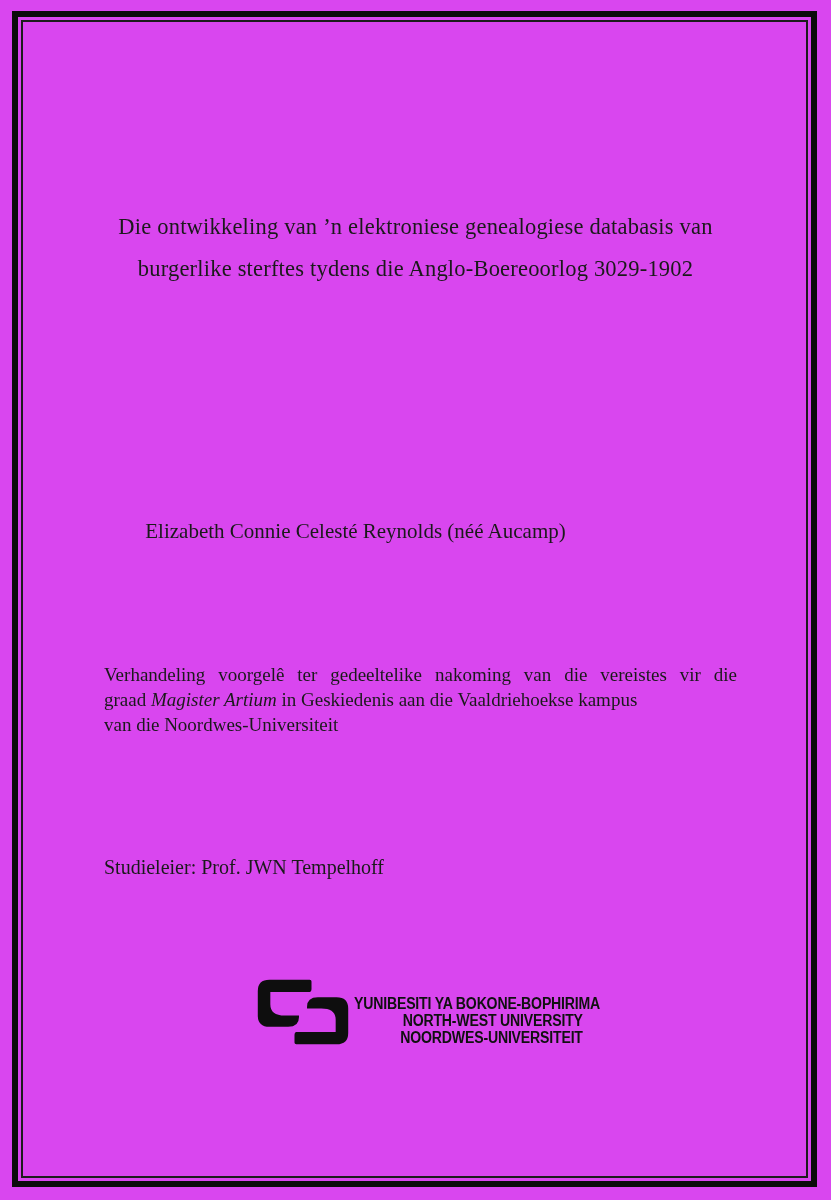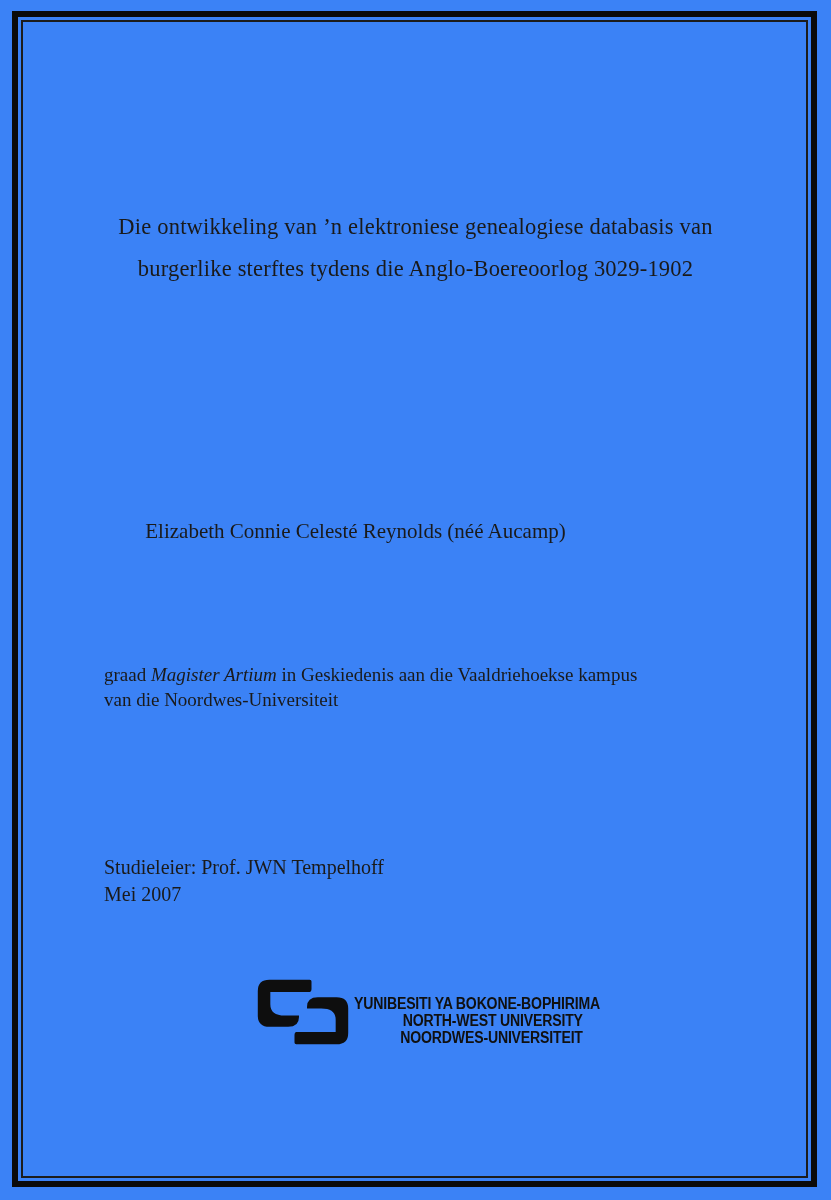--- a/index.html
+++ b/index.html
@@ -5,21 +5,21 @@
   html, body {
     margin: 0;
     padding: 0;
     background: #e8e8e8;
   }
   .page {
     position: relative;
     width: 831px;
     height: 1200px;
     margin: 0 auto;
-    background: #3b82f6;
+    background: #d946ef;
     overflow: hidden;
     font-family: "Liberation Serif", serif;
     color: #1a1a1a;
   }
   
   .frame-outer {
     position: absolute;
     top: 11px; left: 12px; right: 14px; bottom: 13px;
     border: 6px solid #0b0b0b;
     pointer-events: none;
@@ -113,27 +113,27 @@
   <div class="frame-outer"></div>
   <div class="frame-inner"></div>
 
   <div class="title-line title-1">Die ontwikkeling van ’n elektroniese genealogiese databasis van</div>
   <div class="title-line title-2">burgerlike sterftes tydens die Anglo-Boereoorlog 3029-1902</div>
 
 
   <div class="author">Elizabeth Connie Celesté Reynolds (néé Aucamp)</div>
 
   <div class="submission">
+    <div class="just">Verhandeling voorgelê ter gedeeltelike nakoming van die vereistes vir die</div>
     <div><span>graad </span><i>Magister Artium</i><span> in Geskiedenis aan die Vaaldriehoekse kampus</span></div>
     <div>van die Noordwes-Universiteit</div>
   </div>
 
   <div class="supervisor-block">
     <div>Studieleier: Prof. JWN Tempelhoff</div>
-    <div>Mei 2007</div>
   </div>
 
   <div class="logo">
     <svg class="logo-mark" viewBox="0 0 105 78" preserveAspectRatio="none" aria-hidden="true">
       <path fill="#0e0e0e" d="M60 2 L15 2 Q2 2 2 15 L2 43 Q2 56 15 56 L36 56 Q48 56 48 45
                L48 43 L32 43 Q16 43 16 30 L16 16 L60 16 Q62 16 62 13 L62 4 Q62 2 60 2 Z"></path>
       <path fill="#0e0e0e" transform="translate(105,78) scale(-1,-1)" d="M60 2 L15 2 Q2 2 2 15 L2 43 Q2 56 15 56 L36 56 Q48 56 48 45
                L48 43 L32 43 Q16 43 16 30 L16 16 L60 16 Q62 16 62 13 L62 4 Q62 2 60 2 Z"></path>
     </svg>
     <div class="logo-text">

